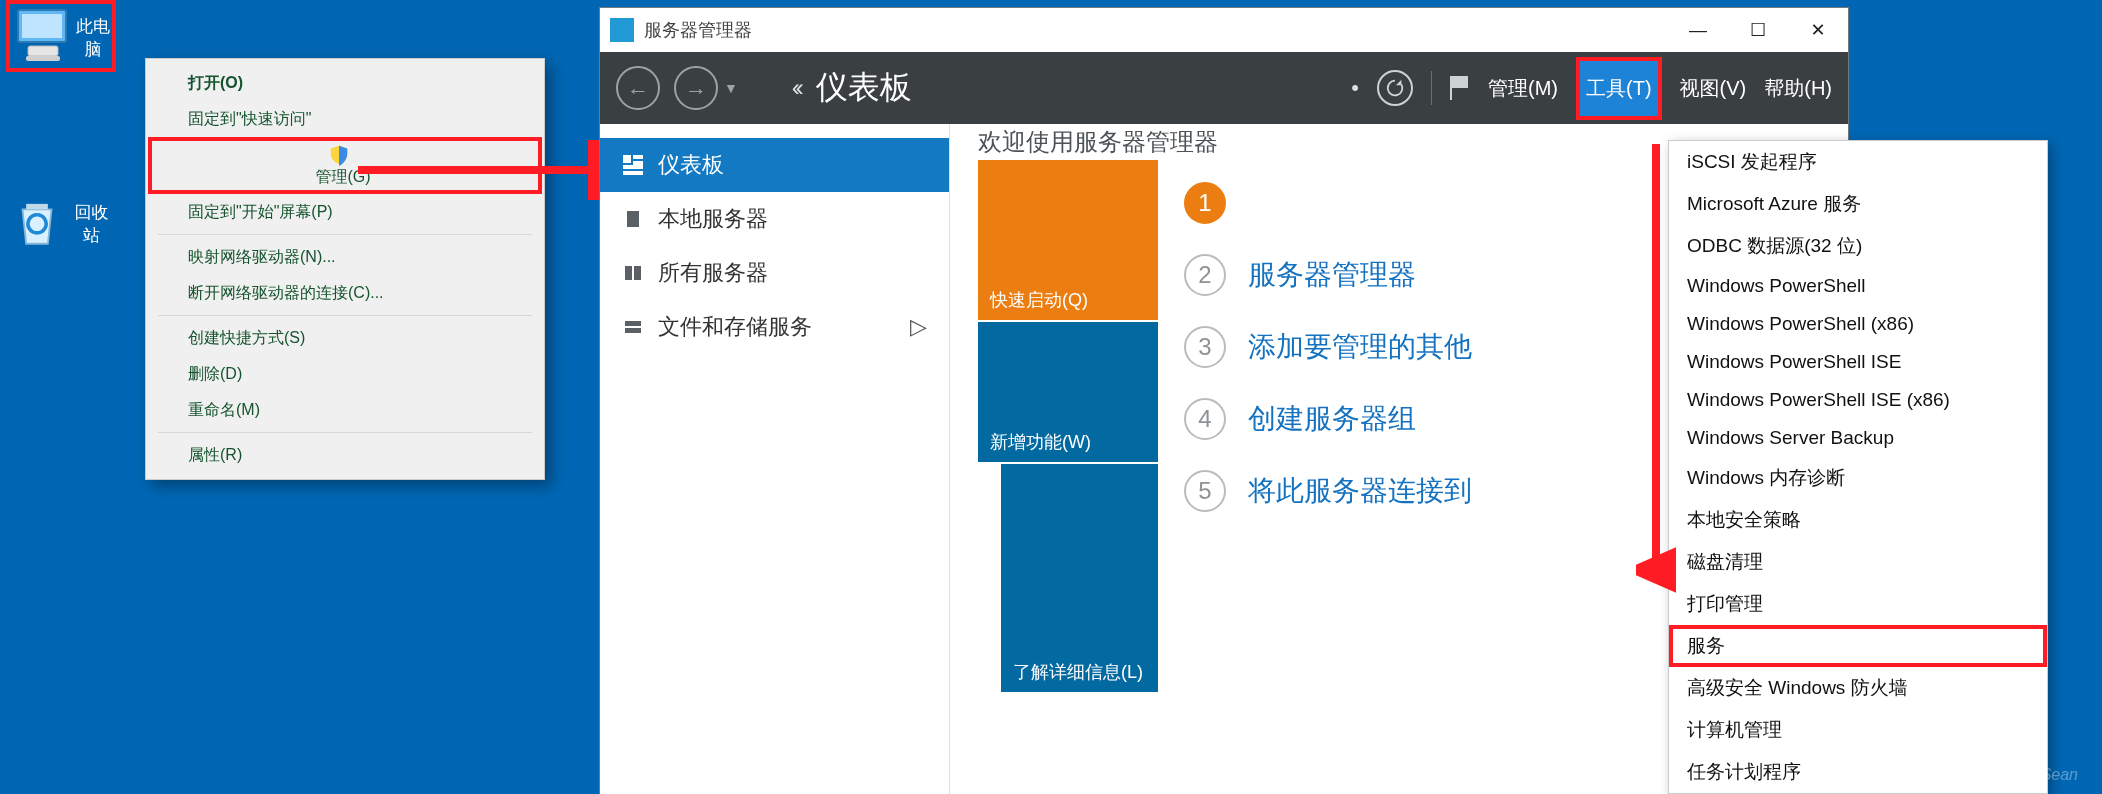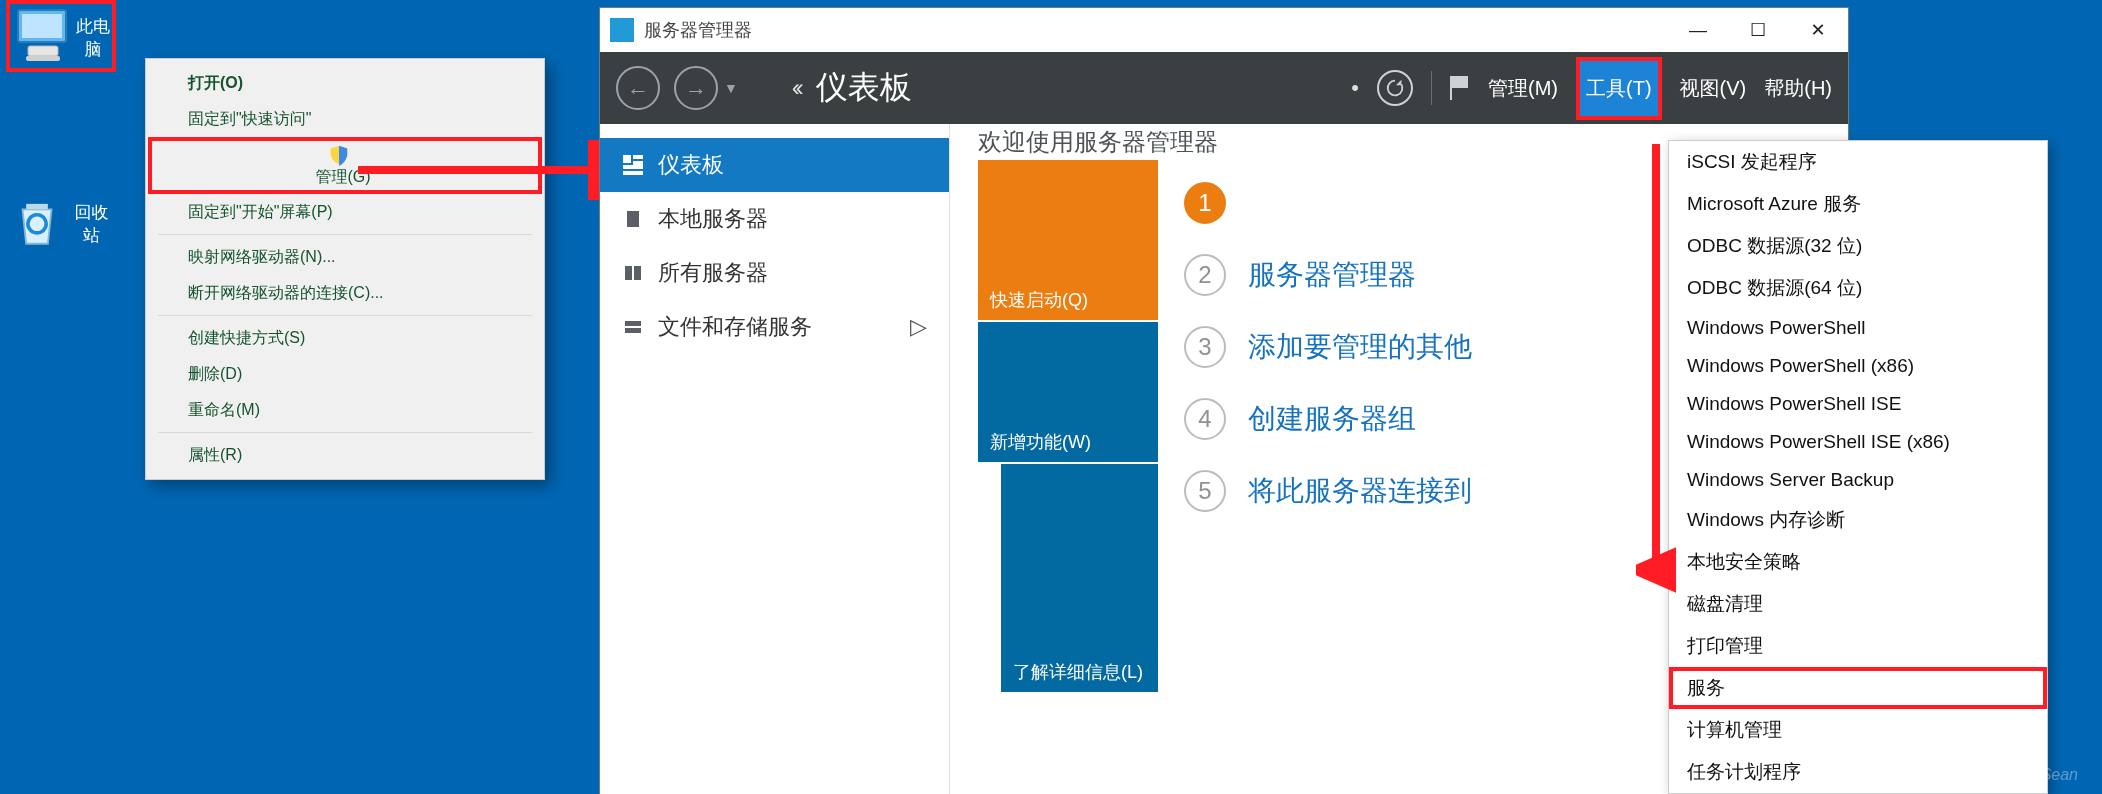--- a/index.html
+++ b/index.html
@@ -359,31 +359,31 @@
         </div>
       </div>
     </div>
   </div>
 </div>
 
 <div class="tools-menu">
   <div class="t-item">iSCSI 发起程序</div>
   <div class="t-item">Microsoft Azure 服务</div>
   <div class="t-item">ODBC 数据源(32 位)</div>
-  <div class="t-item">ODBC 数据源(64 位)</div>
   <div class="t-item">Windows PowerShell</div>
   <div class="t-item">Windows PowerShell (x86)</div>
   <div class="t-item">Windows PowerShell ISE</div>
   <div class="t-item">Windows PowerShell ISE (x86)</div>
   <div class="t-item">Windows Server Backup</div>
   <div class="t-item">Windows 内存诊断</div>
   <div class="t-item">本地安全策略</div>
   <div class="t-item">磁盘清理</div>
   <div class="t-item">打印管理</div>
   <div class="t-item boxed">服务</div>
+  <div class="t-item">高级安全 Windows 防火墙</div>
   <div class="t-item">计算机管理</div>
   <div class="t-item">任务计划程序</div>
 </div>
 
 <svg class="arrow" style="left:1636px; top:140px; width:40px; height:460px;">
   <defs>
     <marker id="ah2" markerWidth="14" markerHeight="16" refX="7" refY="12" orient="auto">
       <path d="M0,0 L14,0 L7,16 Z" fill="#ff1c24"></path>
     </marker>
   </defs>

